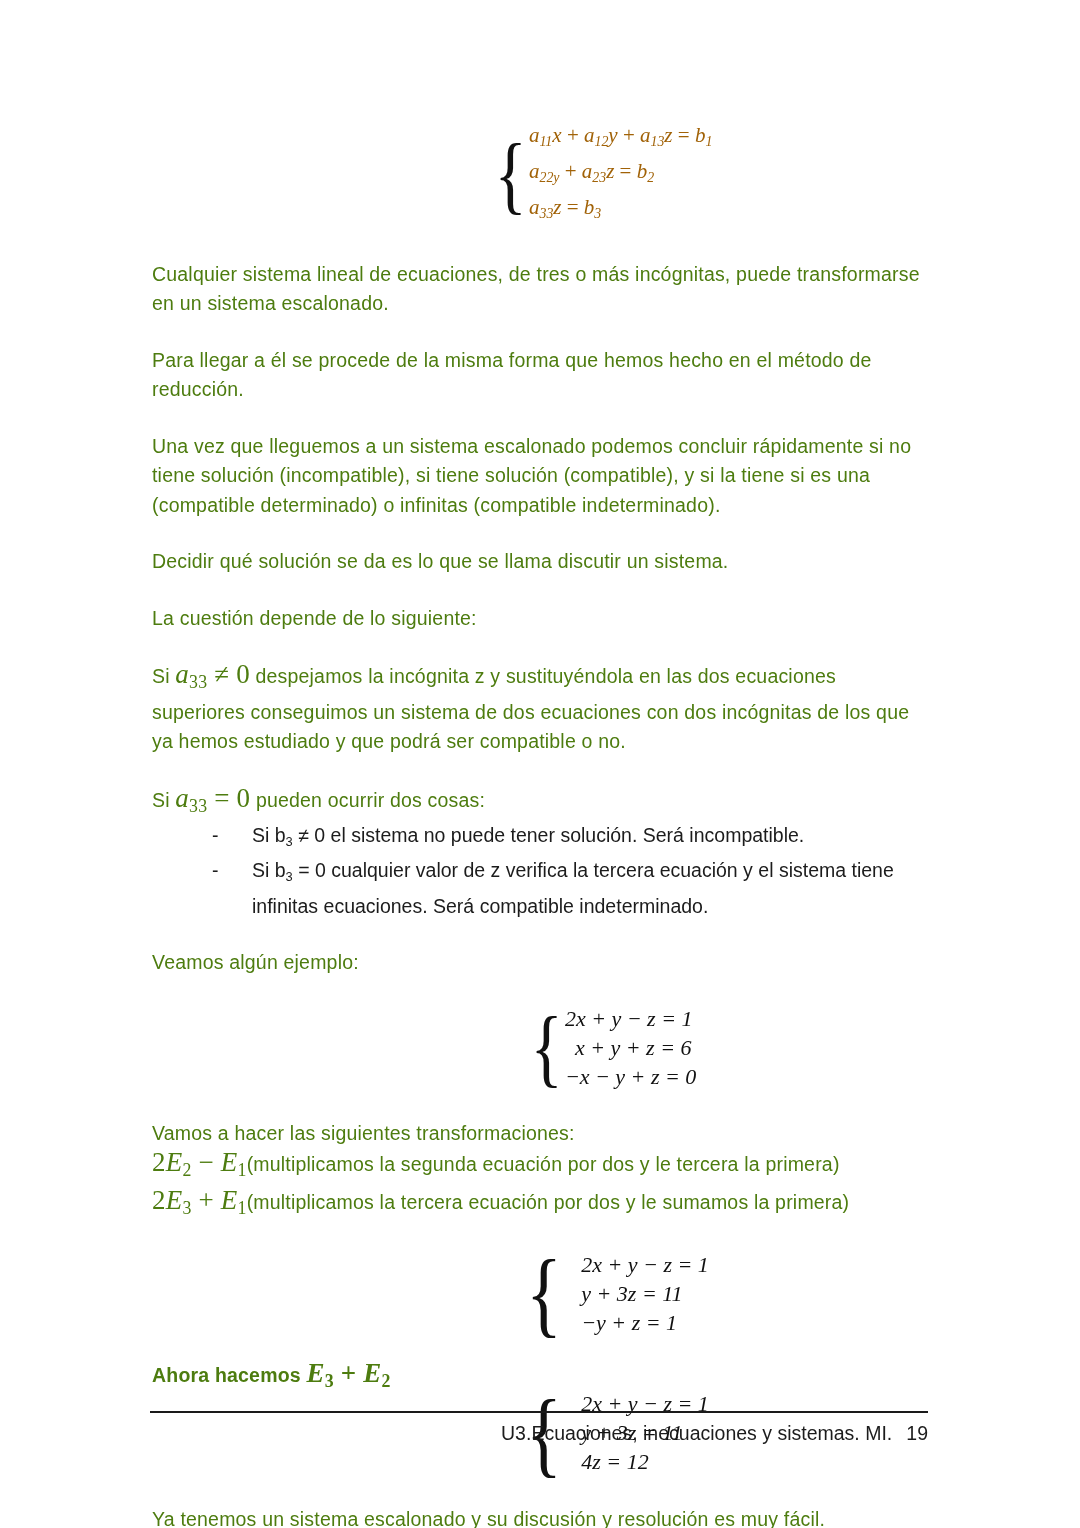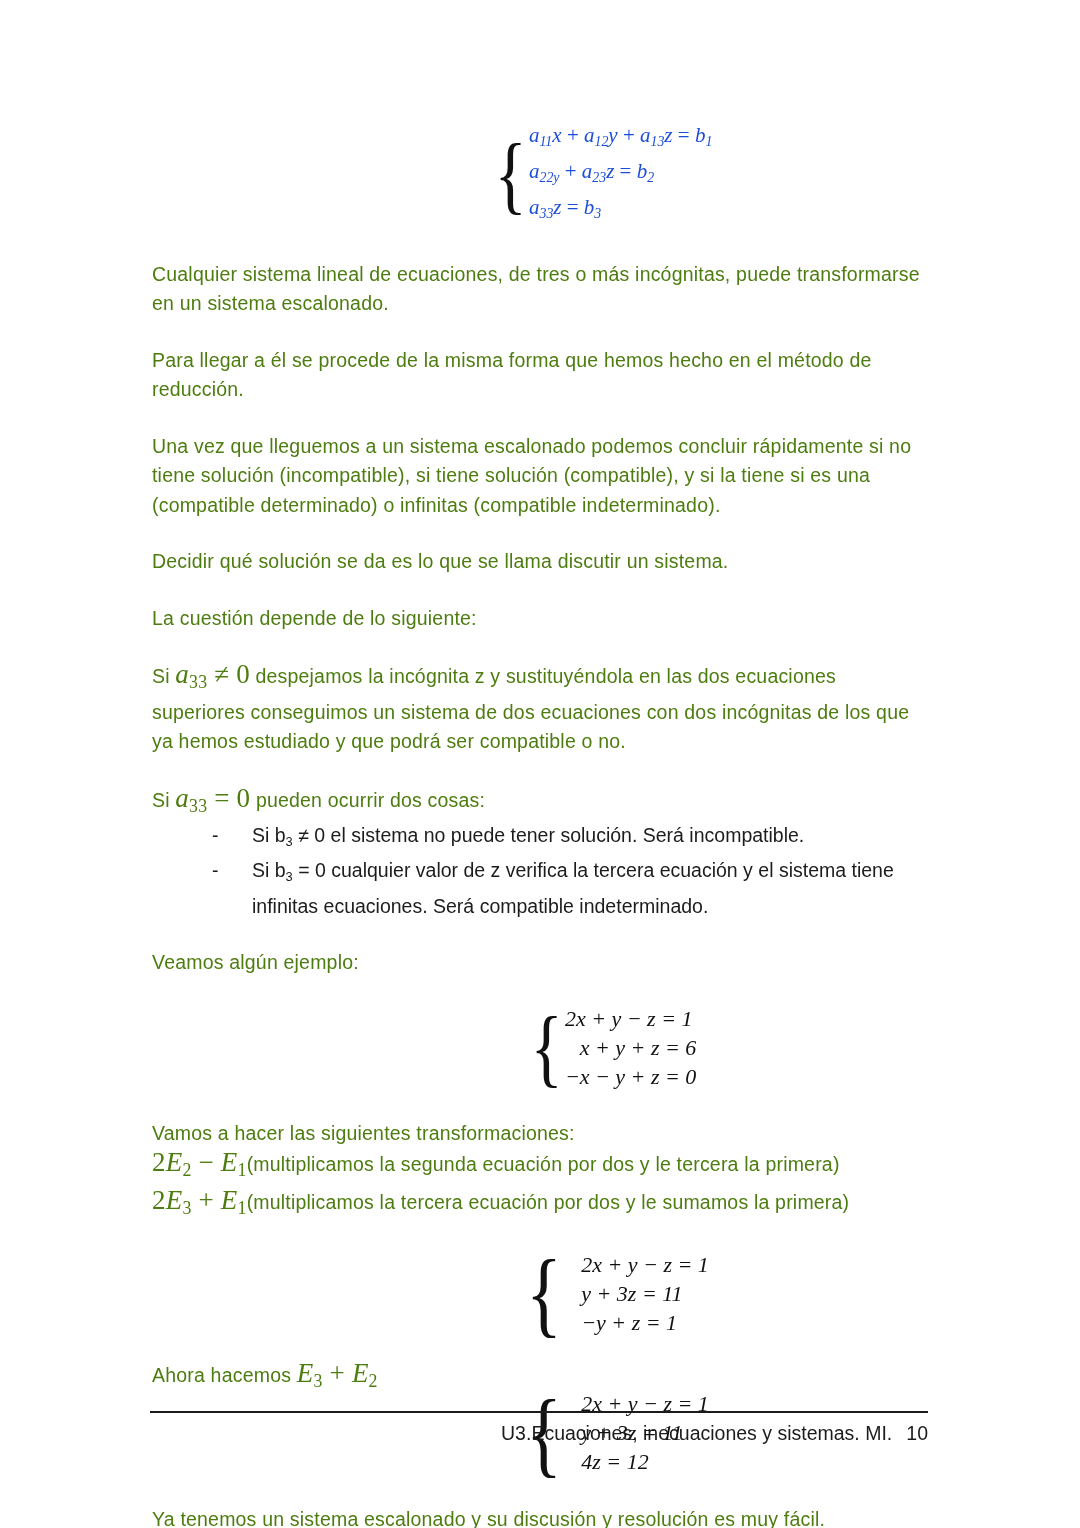--- a/index.html
+++ b/index.html
@@ -32,21 +32,21 @@
     letter-spacing: 0.01em;
   }
   .gap-para { margin-top: 27px; }
   .tight-para { margin-top: 0; }
 
   
   .math {
     font-family: "Liberation Serif", serif;
     font-style: italic;
     font-size: 21px;
-    color: #1d4ed8;
+    color: #a16207;
   }
   .math .num,
   .math .op,
   .math .rel {
     font-style: normal;
   }
   .math sub {
     font-style: normal;
     font-size: 0.66em;
     vertical-align: -0.28em;
@@ -208,21 +208,21 @@
       </div>
     </div>
 
     <p class="para gap-para">Veamos algún ejemplo:</p>
 
     <div class="system-wrap" style="margin-top:26px; padding-left:140px;">
       <div class="system">
         <span class="brace brace-3">{</span>
         <div class="eqs">
           <div class="eq l">2x + y − z = 1</div>
-          <div class="eq l" style="padding-left:10px;text-align:right;">x + y + z = 6</div>
+          <div class="eq l" style="padding-left:10px;">x + y + z = 6</div>
           <div class="eq l">−x − y + z = 0</div>
         </div>
       </div>
     </div>
 
     <p class="para" style="margin-top:28px;">Vamos a hacer las siguientes transformaciones:</p>
 
     <p class="para tight-para">
       <span class="imath"><span class="num">2</span>E<sub>2</sub> <span class="num">−</span> E<sub>1</sub></span><span>(multiplicamos la segunda ecuación por dos y le tercera la primera)</span>
     </p>
@@ -235,21 +235,21 @@
       <div class="system">
         <span class="brace brace-3" style="font-size:96px; margin-right:14px;">{</span>
         <div class="eqs">
           <div class="eq l">2x + y − z = 1</div>
           <div class="eq r">y + 3z = 11</div>
           <div class="eq r">−y + z = 1</div>
         </div>
       </div>
     </div>
 
-    <p class="para" style="margin-top:18px;">
+    <p class="para" style="margin-top:18px;font-weight:bold;">
       <span>Ahora hacemos </span><span class="imath">E<sub>3</sub> <span class="num">+</span> E<sub>2</sub></span>
     </p>
 
     <div class="system-wrap" style="margin-top:-12px; padding-left:148px;">
       <div class="system">
         <span class="brace brace-3" style="font-size:96px; margin-right:14px;">{</span>
         <div class="eqs">
           <div class="eq l">2x + y − z = 1</div>
           <div class="eq r">y + 3z = 11</div>
           <div class="eq r">4z = 12</div>
@@ -258,15 +258,15 @@
     </div>
 
     <p class="para" style="margin-top:24px;">Ya tenemos un sistema escalonado y su discusión y resolución es muy fácil.</p>
 
     <p class="para tight-para">Procedemos de abajo a arriba.</p>
 
   </div>
 
   <div class="footer-rule"></div>
   <div class="footer-text">
-    <span>U3.Ecuaciones, inecuaciones y sistemas. MI.</span><span class="footer-page">10</span>
+    <span>U3.Ecuaciones, inecuaciones y sistemas. MI.</span><span class="footer-page">19</span>
   </div>
 </div>
 
 </body></html>

